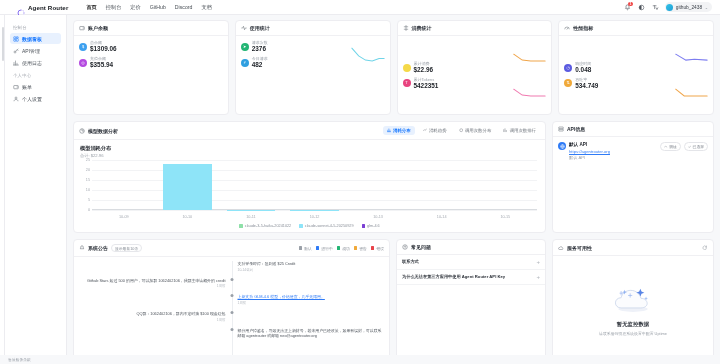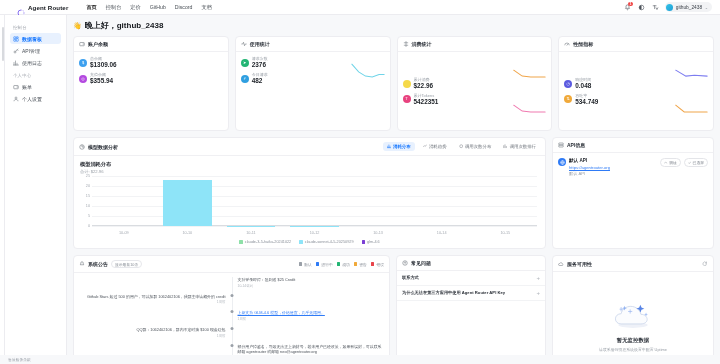--- a/index.html
+++ b/index.html
@@ -275,24 +275,20 @@
               <circle cx="12" cy="8" r="4" fill="none" stroke="#6b7179" stroke-width="2.2"></circle>
               <path d="M4 21c0-4.4 3.6-7 8-7s8 2.6 8 7" fill="none" stroke="#6b7179" stroke-width="2.2"></path>
             </svg>
         </span>
         <span>个人设置</span>
       </div>
     </div>
 
     <div class="main">
 
-      <div class="greet">
-        <span class="greet-emoji">👋</span>
-        <span class="greet-text">晚上好，github_2438</span>
-      </div>
 
       <div class="stats">
 
         <div class="card">
           <div class="card-head">
             <span class="head-ico">
               <svg viewBox="0 0 24 24" width="6" height="6">
                   <rect x="3" y="6" width="18" height="13" rx="2" fill="none" stroke="#6b7179" stroke-width="2.2"></rect>
                   <path d="M16 12h3" stroke="#6b7179" stroke-width="2.2" stroke-linecap="round"></path>
                 </svg>

